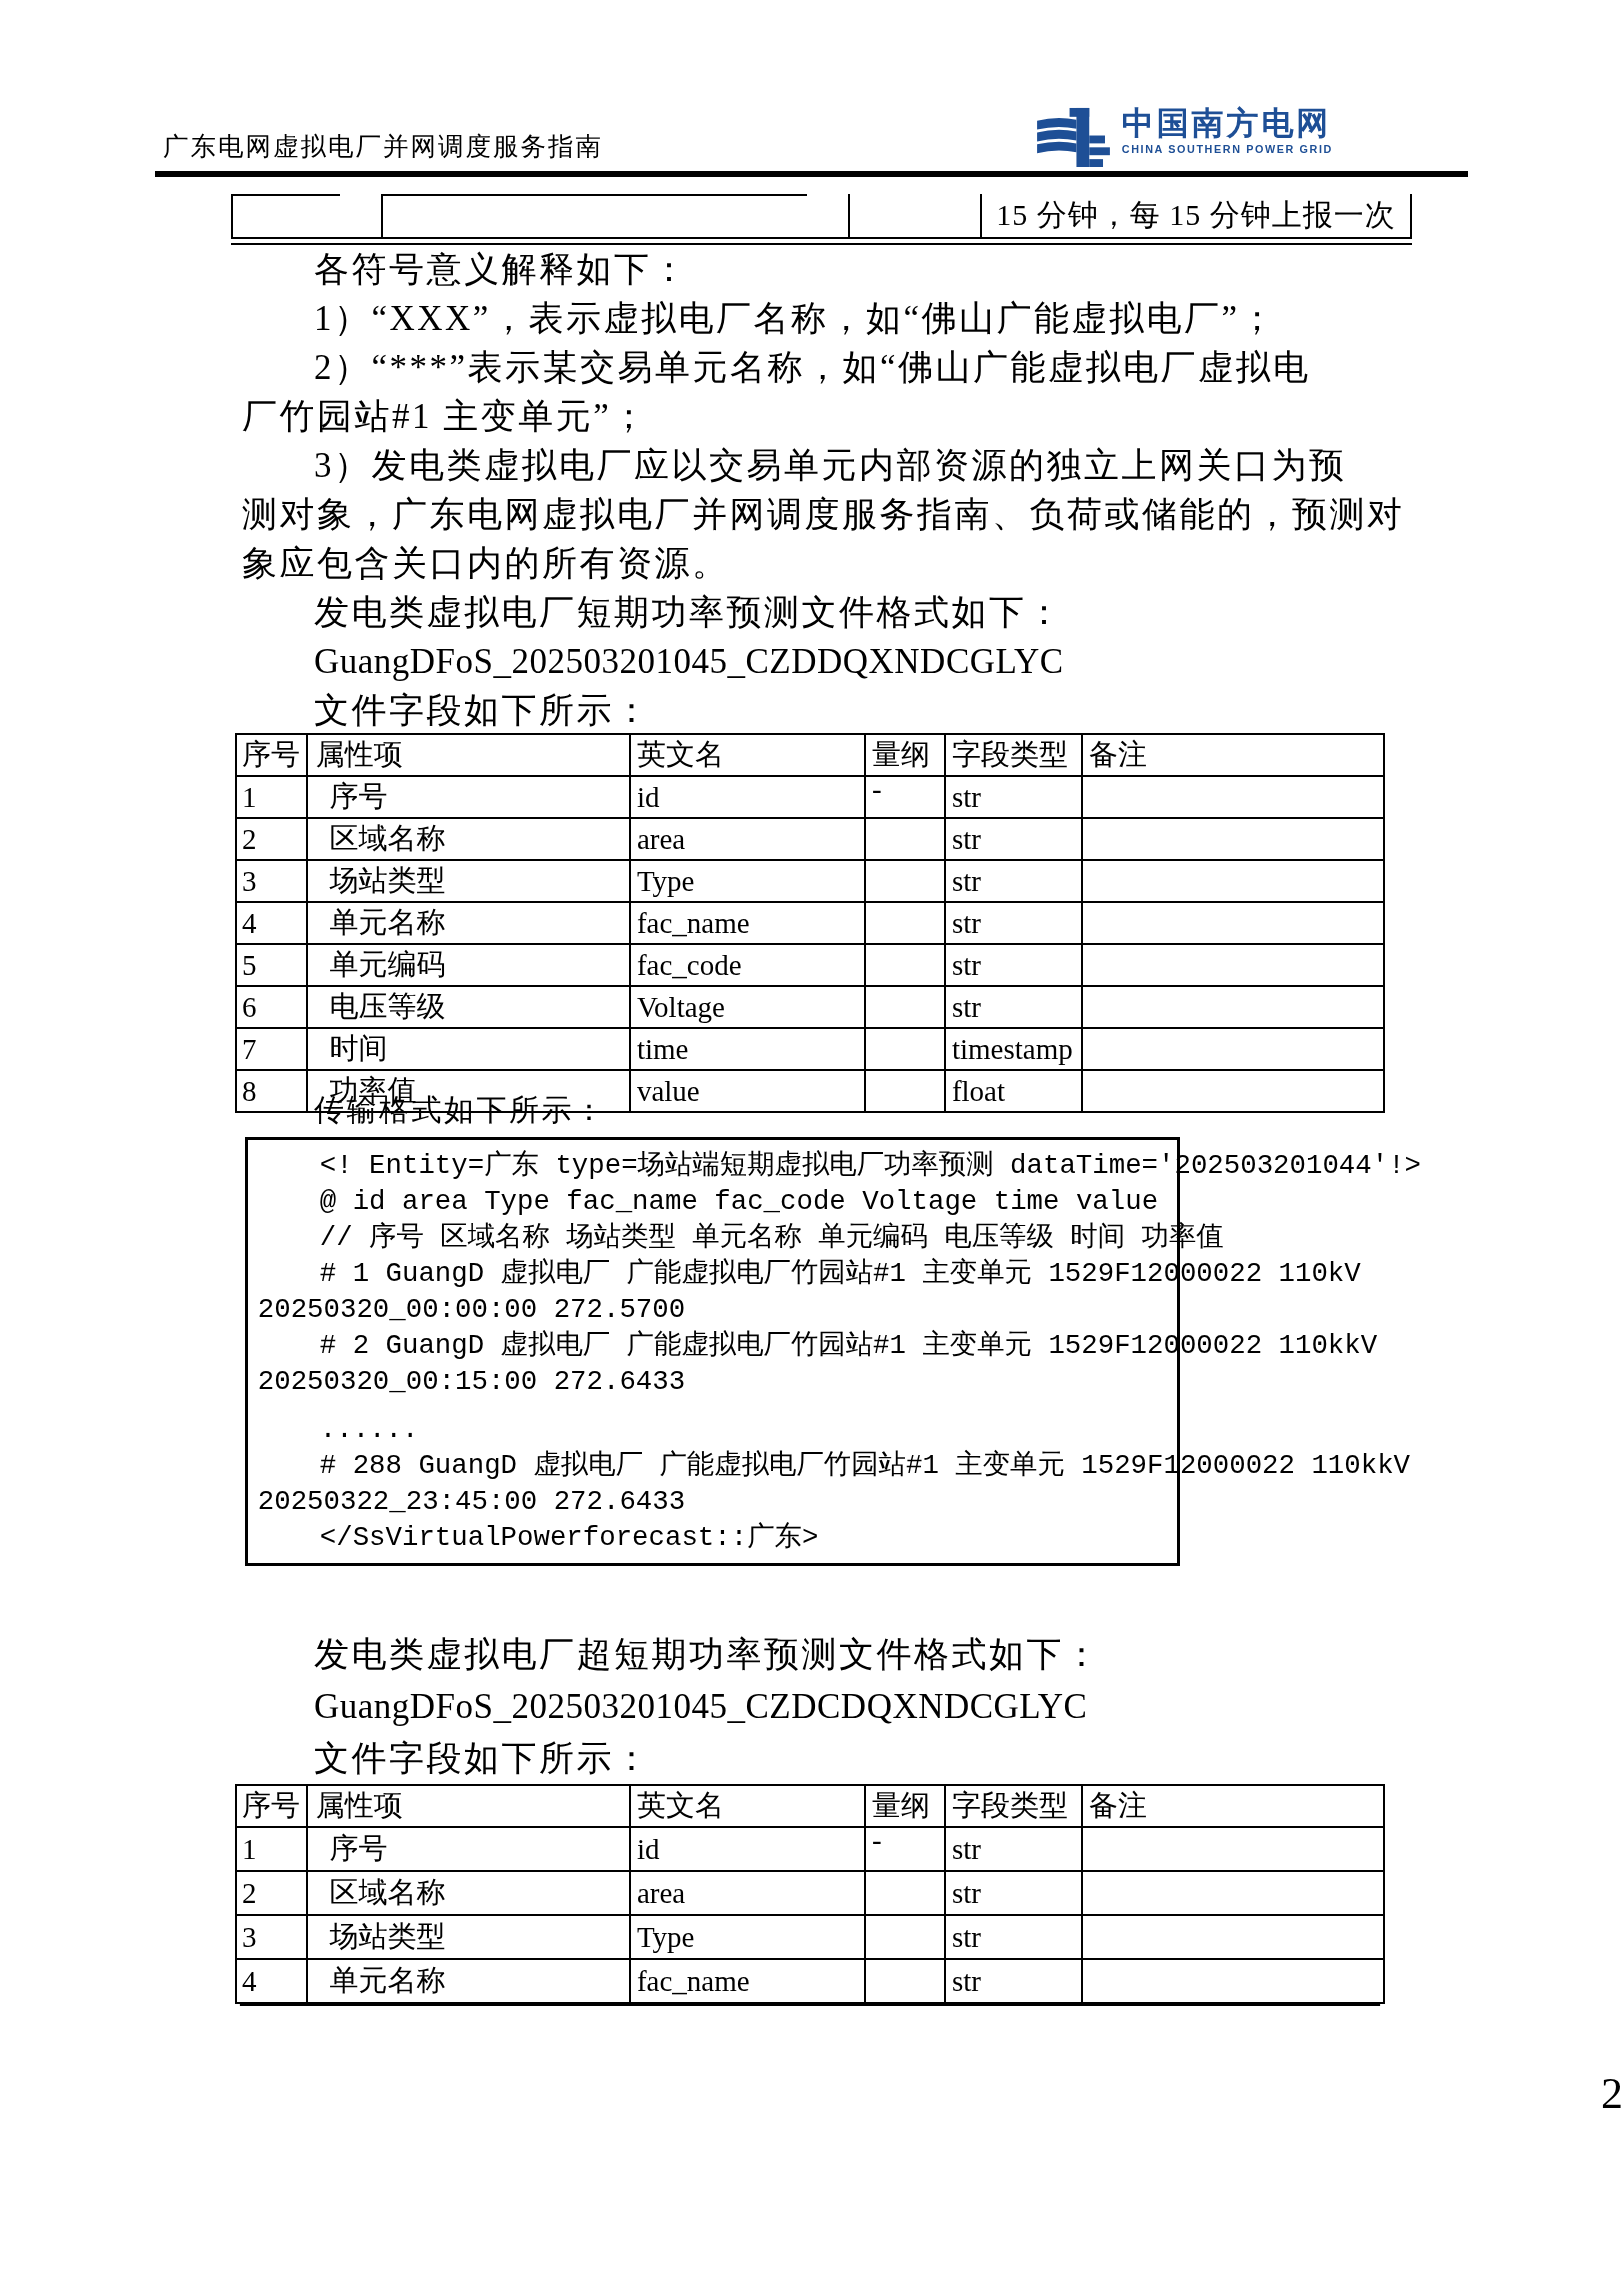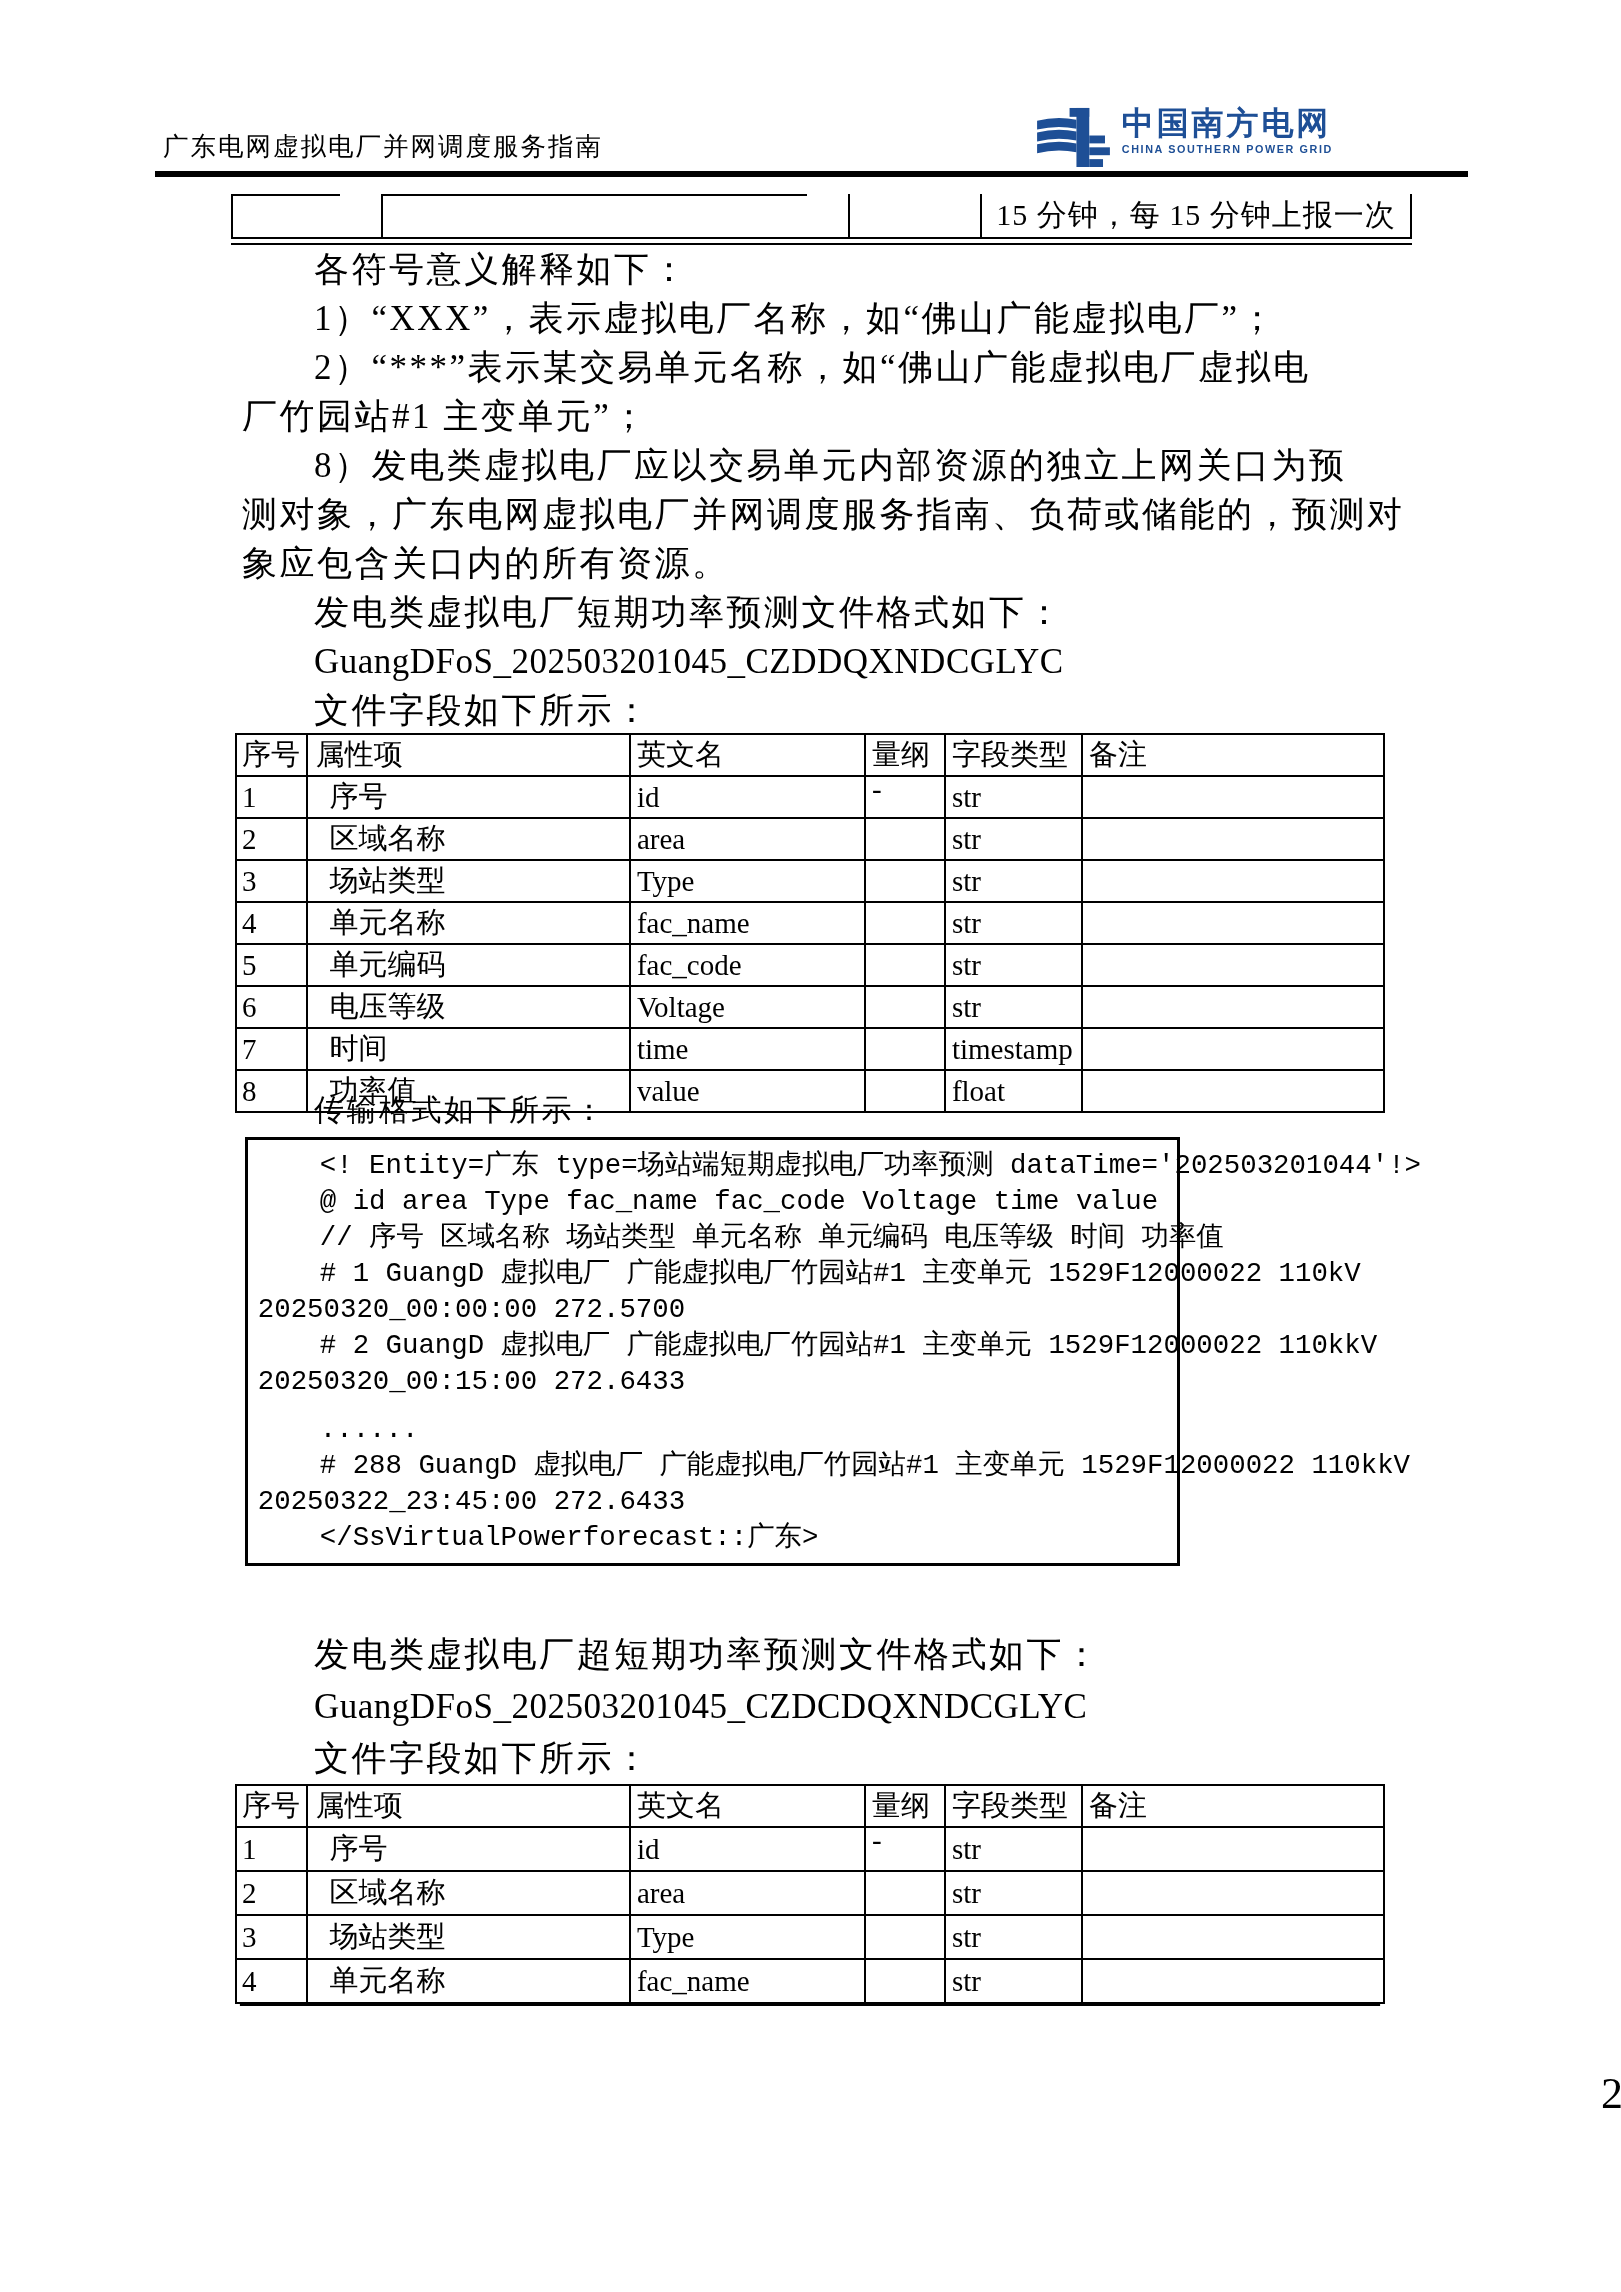--- a/index.html
+++ b/index.html
@@ -90,21 +90,21 @@
     <div class="tt-c tt-c2"></div>
     <div class="tt-c tt-c3"></div>
     <div class="tt-c tt-c4">15 分钟，每 15 分钟上报一次</div>
   </div>
 
   <div class="body-block">
     <div class="bline ind">各符号意义解释如下：</div>
     <div class="bline ind">1）“XXX”，表示虚拟电厂名称，如“佛山广能虚拟电厂”；</div>
     <div class="bline ind">2）“***”表示某交易单元名称，如“佛山广能虚拟电厂虚拟电</div>
     <div class="bline">厂竹园站#1 主变单元”；</div>
-    <div class="bline ind">8）发电类虚拟电厂应以交易单元内部资源的独立上网关口为预</div>
+    <div class="bline ind">3）发电类虚拟电厂应以交易单元内部资源的独立上网关口为预</div>
     <div class="bline">测对象，广东电网虚拟电厂并网调度服务指南、负荷或储能的，预测对</div>
     <div class="bline">象应包含关口内的所有资源。</div>
     <div class="bline ind">发电类虚拟电厂短期功率预测文件格式如下：</div>
     <div class="bline ind latin">GuangDFoS_202503201045_CZDDQXNDCGLYC</div>
     <div class="bline ind">文件字段如下所示：</div>
   </div>
 
   <table class="ft ft1">
     <colgroup>
         <col style="width:71px">

